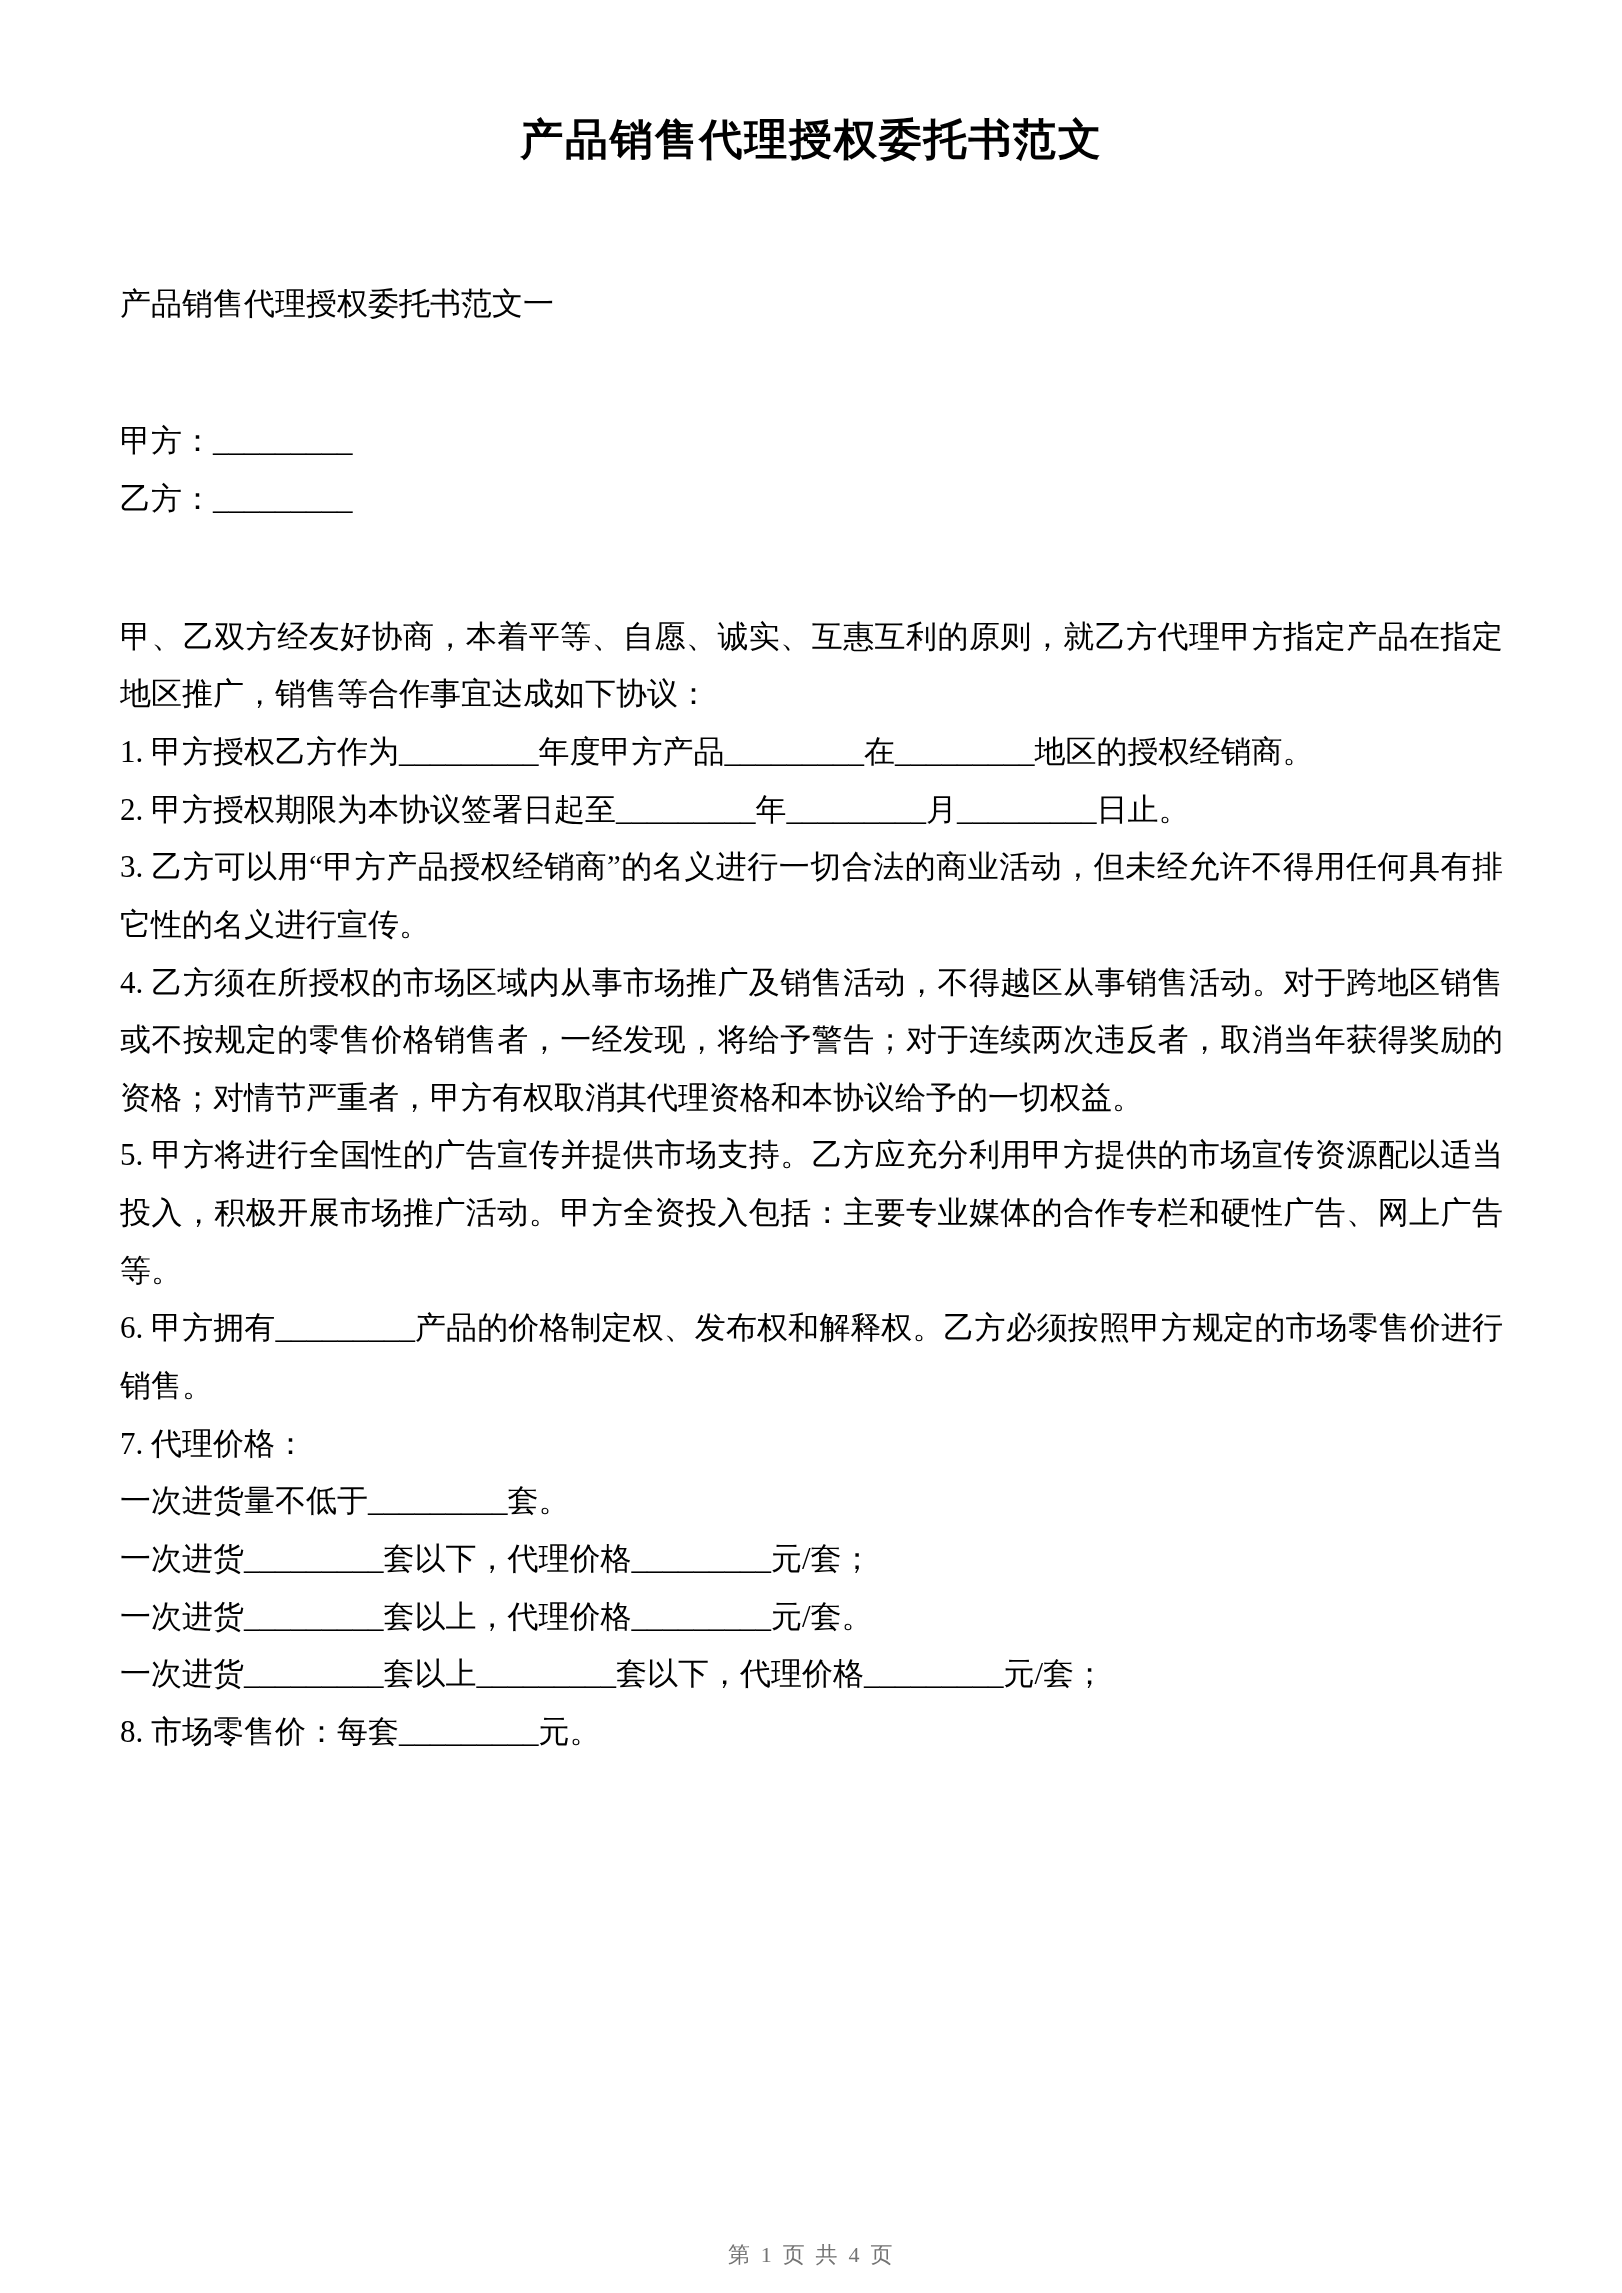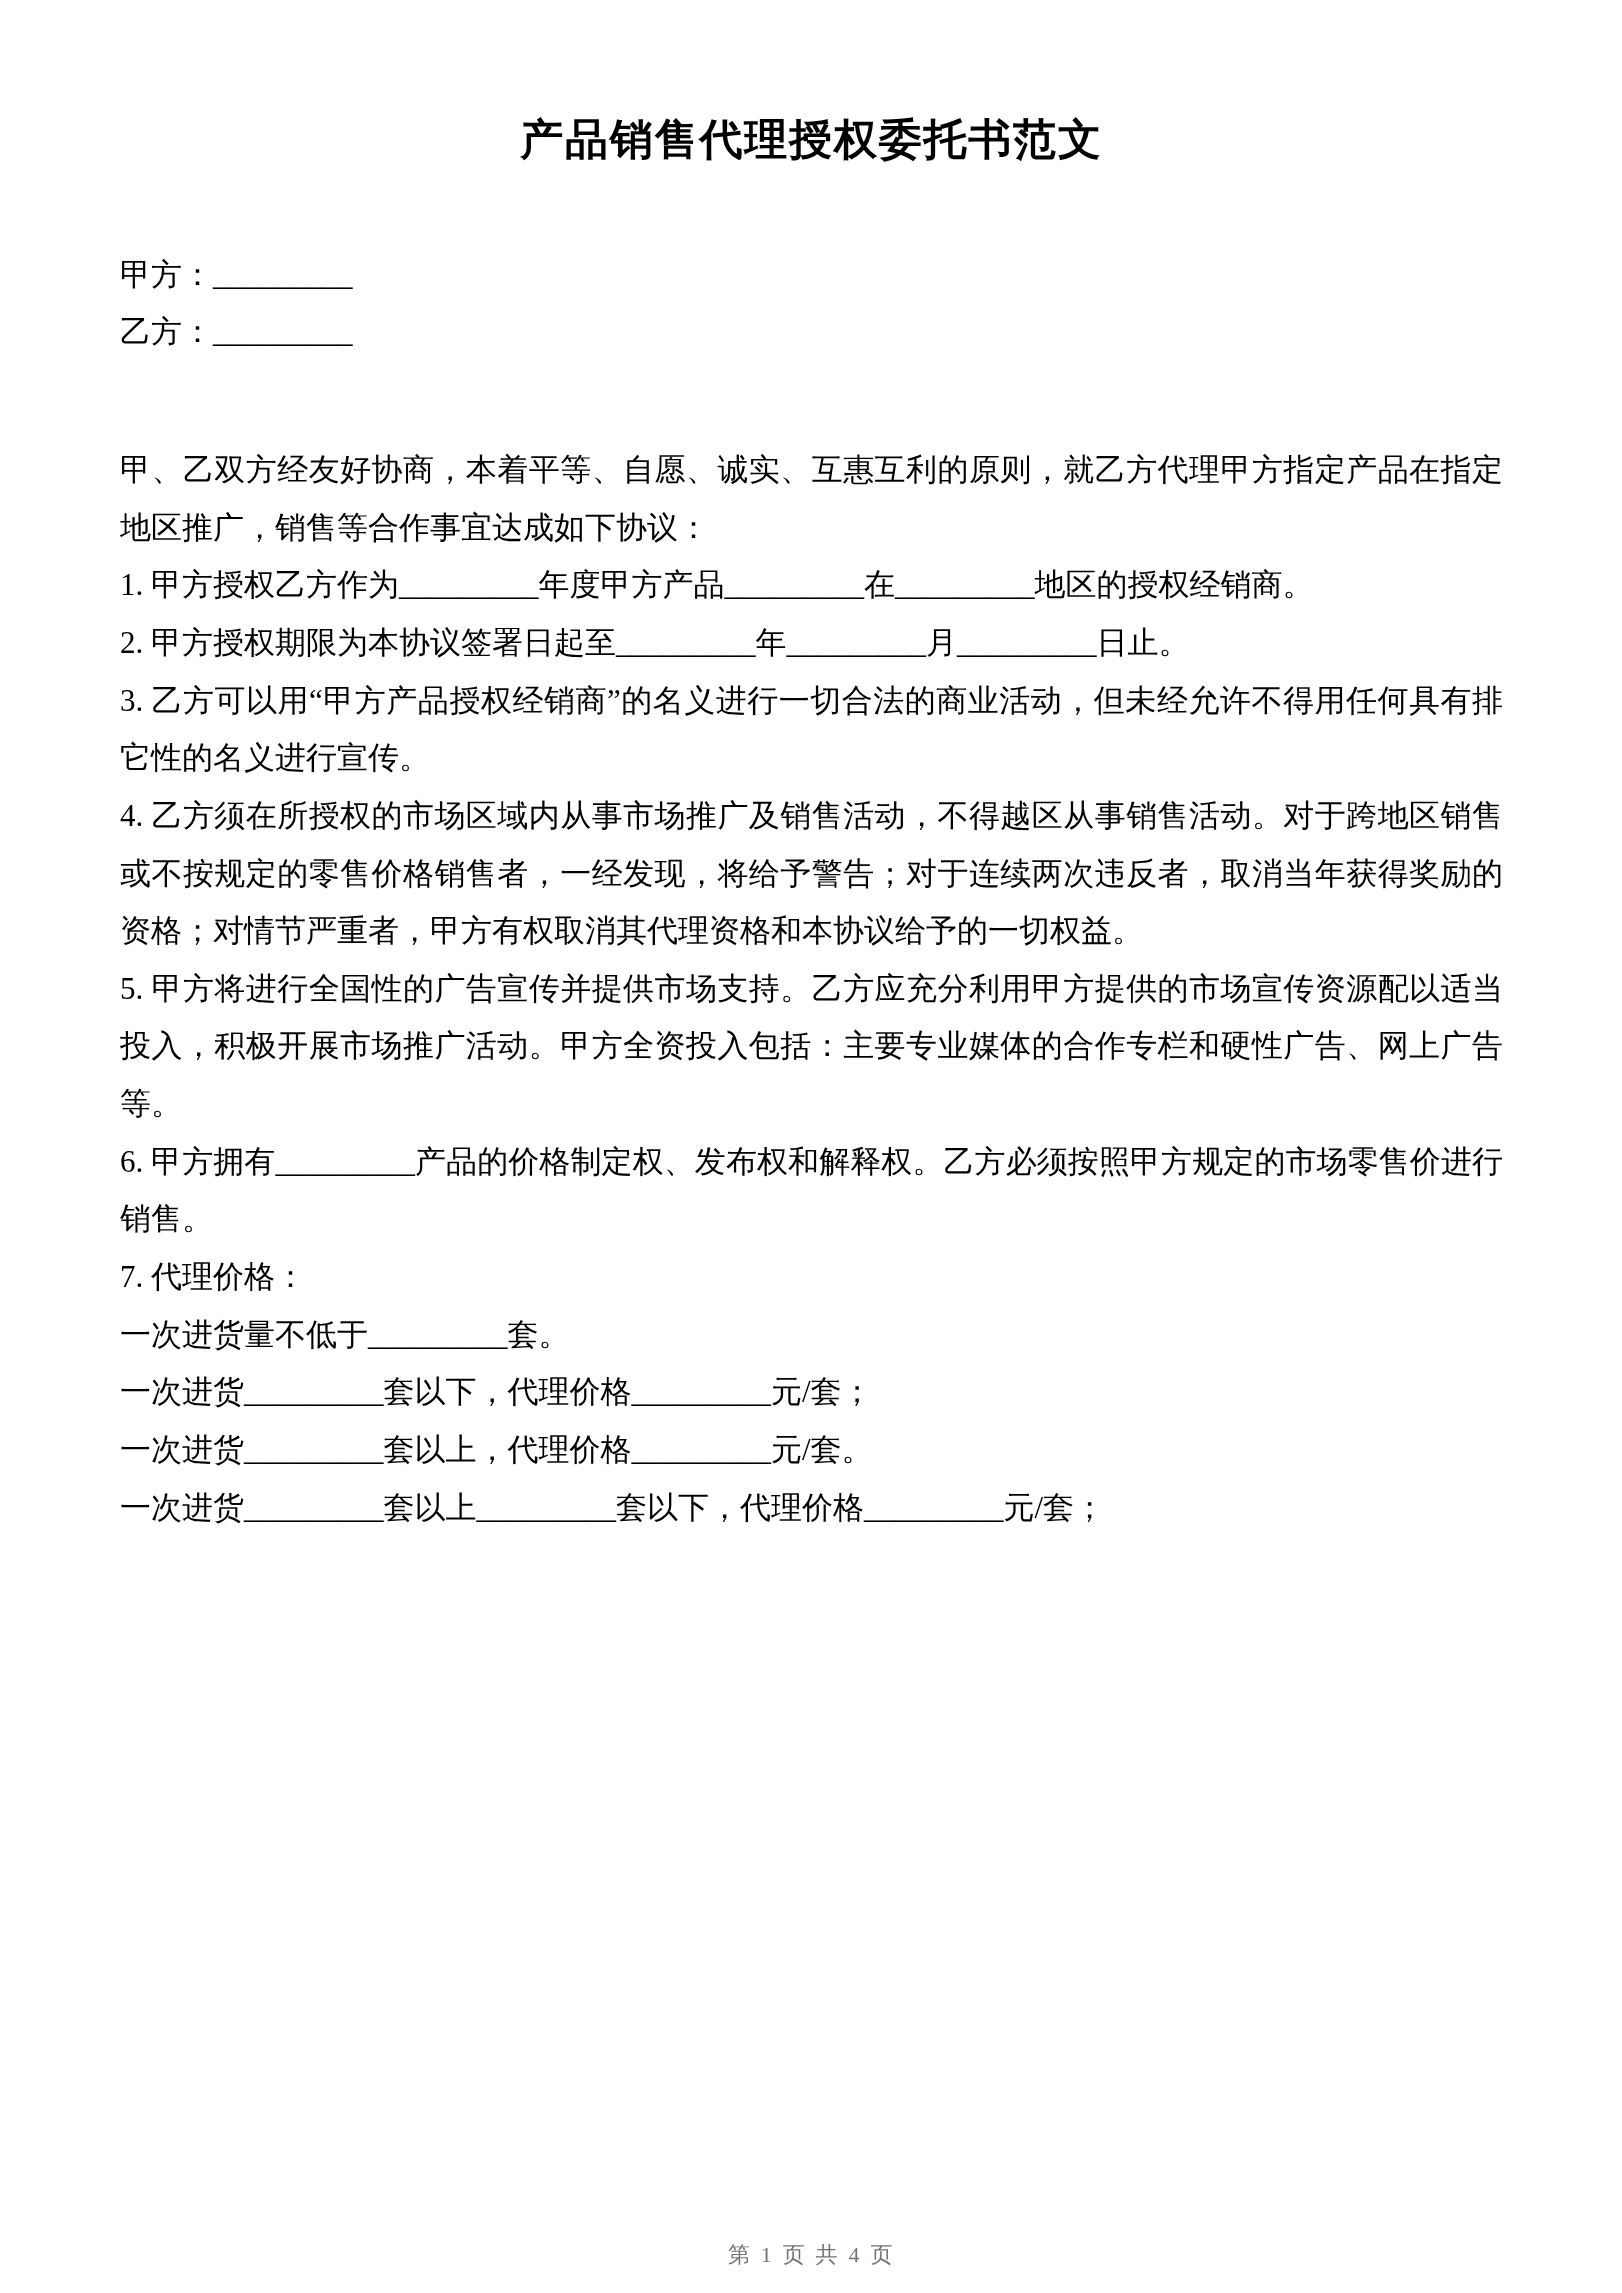--- a/index.html
+++ b/index.html
@@ -46,34 +46,36 @@
     color: #737373;
   }
 </style>
 </head>
 <body>
 
 <div class="page">
 
   <h1 class="title">产品销售代理授权委托书范文</h1>
 
+  <p class="para gap-after-title">产品销售代理授权委托书范文一</p>
 
   <p class="para gap-section">甲方：_________</p>
   <p class="para">乙方：_________</p>
 
   <p class="para gap-section">甲、乙双方经友好协商，本着平等、自愿、诚实、互惠互利的原则，就乙方代理甲方指定产品在指定地区推广，销售等合作事宜达成如下协议：</p>
 
   <p class="para">1. 甲方授权乙方作为_________年度甲方产品_________在_________地区的授权经销商。</p>
   <p class="para">2. 甲方授权期限为本协议签署日起至_________年_________月_________日止。</p>
   <p class="para">3. 乙方可以用“甲方产品授权经销商”的名义进行一切合法的商业活动，但未经允许不得用任何具有排它性的名义进行宣传。</p>
   <p class="para">4. 乙方须在所授权的市场区域内从事市场推广及销售活动，不得越区从事销售活动。对于跨地区销售或不按规定的零售价格销售者，一经发现，将给予警告；对于连续两次违反者，取消当年获得奖励的资格；对情节严重者，甲方有权取消其代理资格和本协议给予的一切权益。</p>
   <p class="para">5. 甲方将进行全国性的广告宣传并提供市场支持。乙方应充分利用甲方提供的市场宣传资源配以适当投入，积极开展市场推广活动。甲方全资投入包括：主要专业媒体的合作专栏和硬性广告、网上广告等。</p>
   <p class="para">6. 甲方拥有_________产品的价格制定权、发布权和解释权。乙方必须按照甲方规定的市场零售价进行销售。</p>
   <p class="para">7. 代理价格：</p>
   <p class="para">一次进货量不低于_________套。</p>
   <p class="para">一次进货_________套以下，代理价格_________元/套；</p>
   <p class="para">一次进货_________套以上，代理价格_________元/套。</p>
   <p class="para">一次进货_________套以上_________套以下，代理价格_________元/套；</p>
+  <p class="para">8. 市场零售价：每套_________元。</p>
 
   <div class="footer">第 1 页 共 4 页</div>
 
 </div>
 
 
 </body></html>

